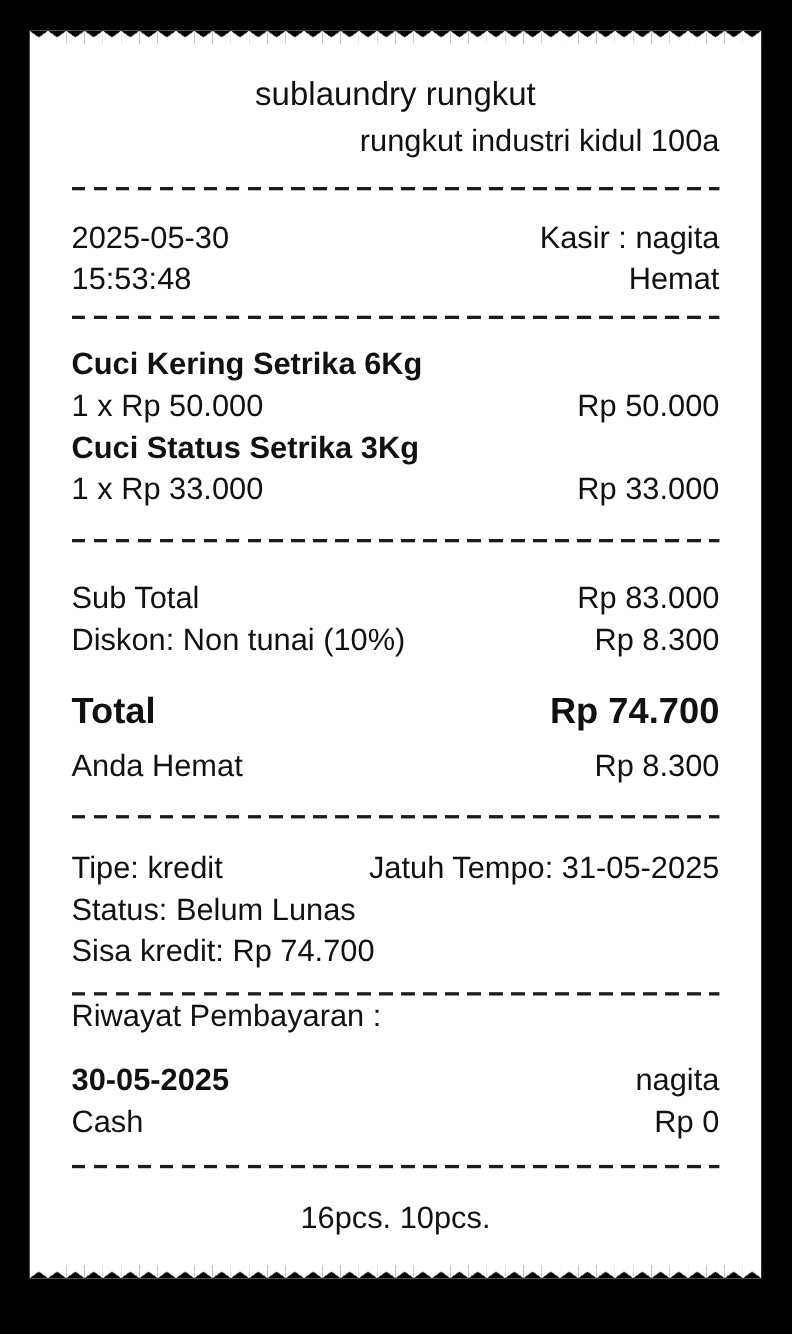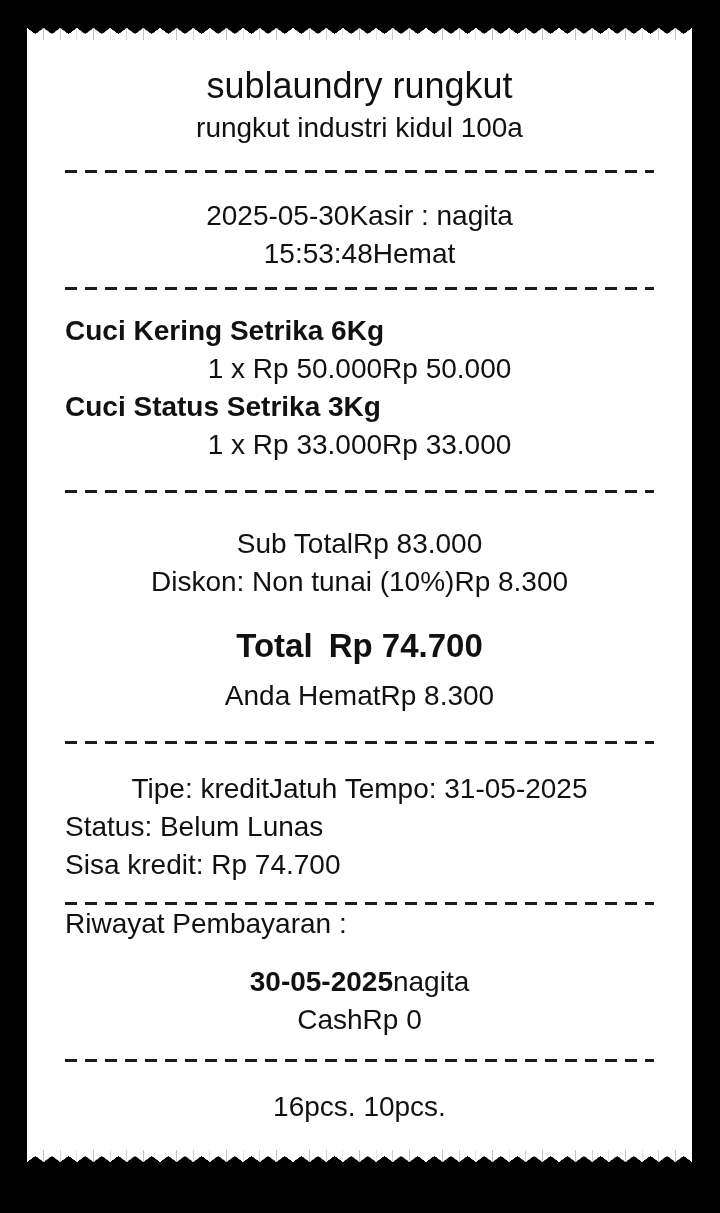--- a/index.html
+++ b/index.html
@@ -28,42 +28,42 @@
   }
   .paper-body {
     background: #ffffff;
     color: #111111;
     padding: 22px 38px 24px 38px;
     font-size: 28px;
     line-height: 38px;
   }
   .store-name {
     text-align: center;
-    font-size: 36px;
+    font-size: 30px;
     line-height: 48px;
     font-weight: 400;
   }
   .store-address {
-    text-align: center;
+    text-align: right;
     font-size: 28px;
     line-height: 36px;
   }
   .dash {
     height: 3px;
     background: repeating-linear-gradient(90deg, #1c1c1c 0 12px, rgba(0,0,0,0) 12px 20px);
   }
   .dash-1 { margin-top: 24px; }
   .dash-2 { margin-top: 14px; }
   .dash-3 { margin-top: 26px; }
   .dash-4 { margin-top: 26px; }
   .dash-5 { margin-top: 18px; }
   .dash-6 { margin-top: 20px; }
   .row {
     display: flex;
-    justify-content: center;
+    justify-content: space-between;
     align-items: baseline;
   }
   .info-section { margin-top: 24px; }
   .items-section { margin-top: 22px; }
   .item-name { font-weight: 700; }
   .summary-section { margin-top: 32px; }
   .total-row {
     margin-top: 22px;
     font-size: 33px;
     line-height: 46px;

